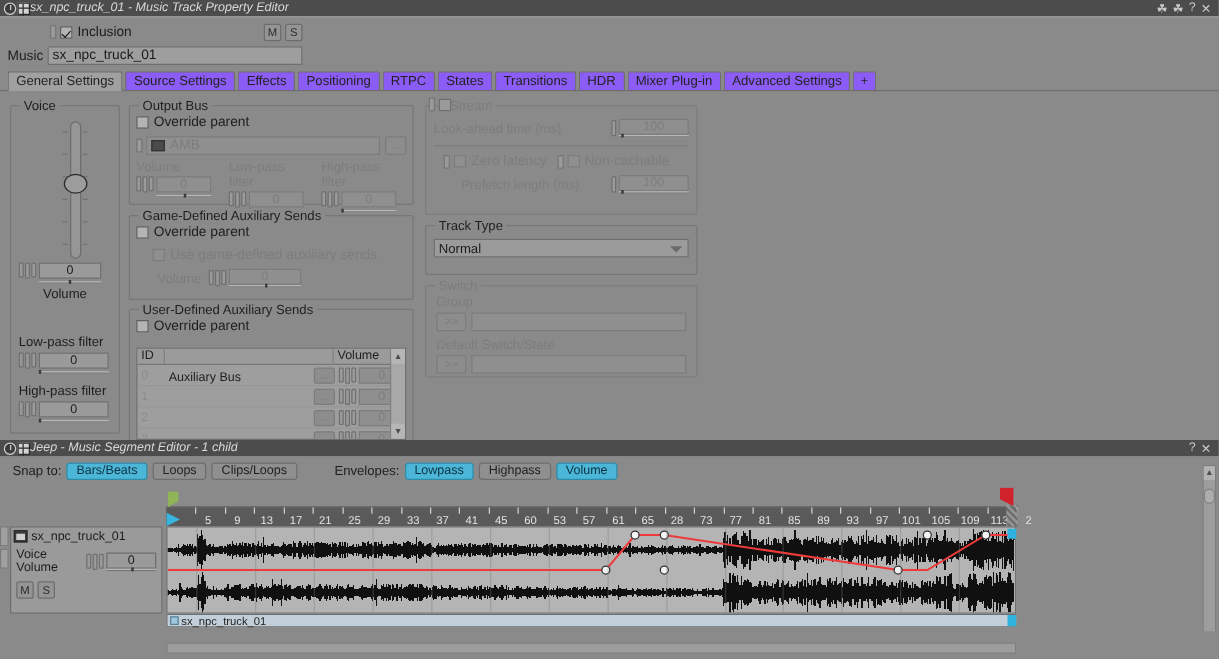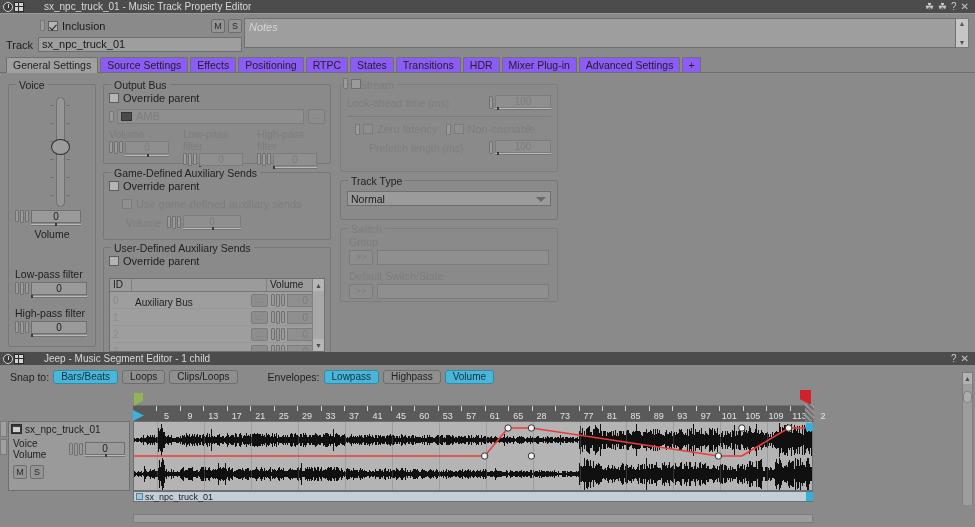--- a/index.html
+++ b/index.html
@@ -14,21 +14,21 @@
     -webkit-font-smoothing: none;
   }
   .app { position: relative; width: 975px; height: 527px; background: #8a8a8a; }
 
   
   .winbar {
     height: 13px; background: #4c4c4c; color: #d8d8d8;
     display: flex; align-items: center; font-size: 10px;
     padding: 0 2px; user-select: none;
   }
-  .winbar .title { margin-left: 20px; white-space: nowrap; overflow: hidden; }
+  .winbar .title { margin-left: 0; white-space: nowrap; overflow: hidden; font-style: italic; }
   .winbar .spacer { flex: 1; }
   .winbar .wbtns { display: flex; align-items: center; gap: 4px; padding-right: 4px; color: #c8c8c8; font-size: 10px; }
   .wicon { width: 11px; height: 11px; display: inline-flex; align-items: center; justify-content: center; }
   .icn-pwr { width: 10px; height: 10px; border: 1px solid #cfcfcf; border-radius: 50%; position: relative; background: #3c3c3c; }
   .icn-pwr:after { content:''; position: absolute; left: 4px; top: 1px; width: 1px; height: 4px; background: #cfcfcf; }
   .icn-grid { width: 10px; height: 10px; background: #d4d4d4; border: 1px solid #2a2a2a; position: relative; }
   .icn-grid:before { content:''; position:absolute; left:0; top:3px; width:10px; height:1px; background:#2a2a2a; }
   .icn-grid:after  { content:''; position:absolute; left:3px; top:0; width:1px; height:10px; background:#2a2a2a; }
 
   
@@ -247,29 +247,22 @@
           <div class="incl-line">
             <span class="grip"></span>
             <span class="chk on"></span>
             <span class="incl-label">Inclusion</span>
             <span class="ms-btns">
               <span class="msbtn">M</span>
               <span class="msbtn">S</span>
             </span>
           </div>
           <div class="name-line">
-            <span class="name-label">Track</span>
+            <span class="name-label">Music</span>
             <span class="txtfield">sx_npc_truck_01</span>
-          </div>
-        </div>
-        <div class="notes-wrap">
-          <div class="notes">Notes</div>
-          <div class="notes-scroll">
-            <span>▲</span>
-            <span>▼</span>
           </div>
         </div>
       </div>
 
       <div class="tabbar">
         <div class="tab active">General Settings</div>
         <div class="tab">Source Settings</div>
         <div class="tab">Effects</div>
         <div class="tab">Positioning</div>
         <div class="tab">RTPC</div>

